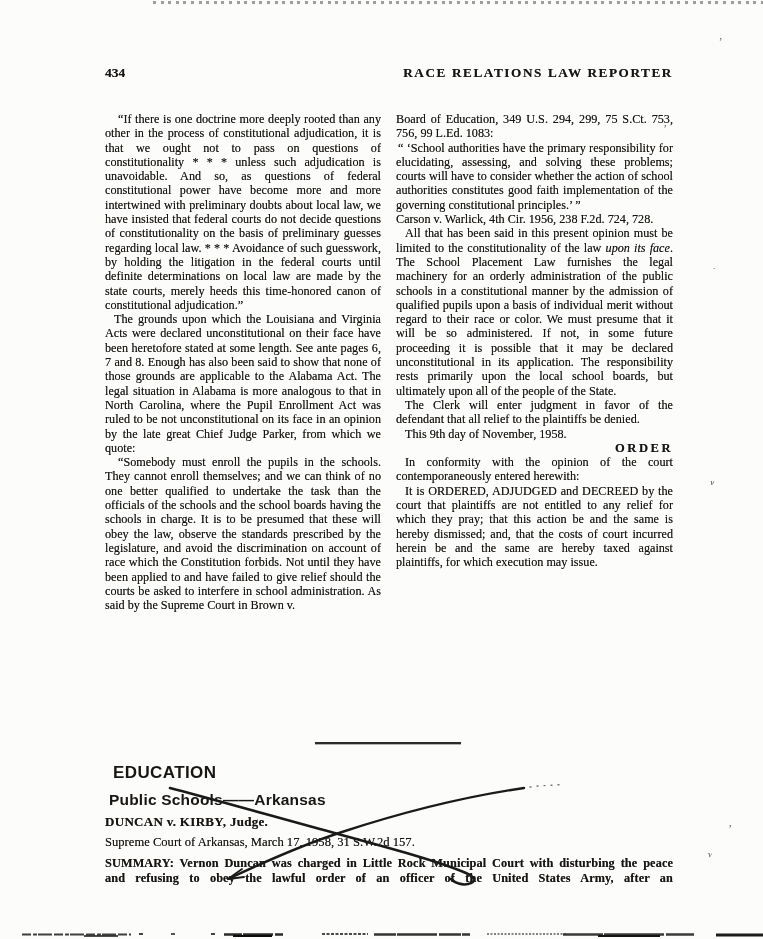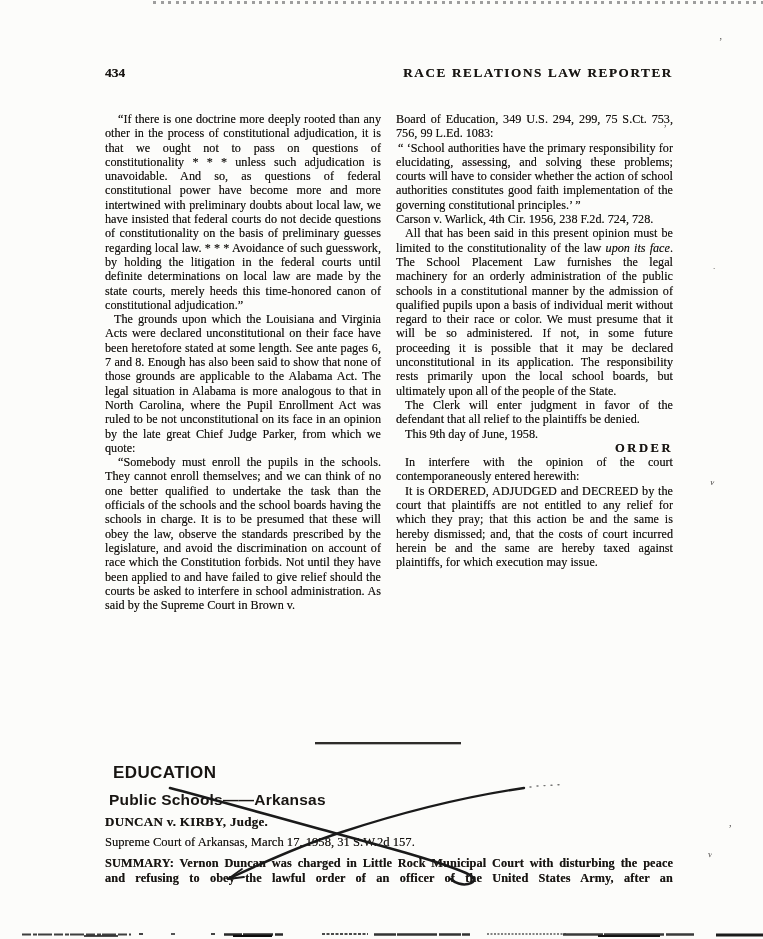--- a/index.html
+++ b/index.html
@@ -101,23 +101,23 @@
     <p class="indent">The grounds upon which the Louisiana and Virginia Acts were declared unconstitutional on their face have been heretofore stated at some length. See ante pages 6, 7 and 8. Enough has also been said to show that none of those grounds are applicable to the Alabama Act. The legal situation in Alabama is more analogous to that in North Carolina, where the Pupil Enrollment Act was ruled to be not unconstitutional on its face in an opinion by the late great Chief Judge Parker, from which we quote:</p>
     <p class="bquote">“Somebody must enroll the pupils in the schools. They cannot enroll themselves; and we can think of no one better qualified to undertake the task than the officials of the schools and the school boards having the schools in charge. It is to be presumed that these will obey the law, observe the standards prescribed by the legislature, and avoid the discrimination on account of race which the Constitution forbids. Not until they have been applied to and have failed to give relief should the courts be asked to interfere in school administration. As said by the Supreme Court in Brown v.</p>
   </div>
 
   <div class="col col-right ink">
     <p class="cite-lead">Board of Education, 349 U.S. 294, 299, 75 S.Ct. 753, 756, 99 L.Ed. 1083:</p>
     <p class="nested-quote">“ ‘School authorities have the primary responsibility for elucidating, assessing, and solving these problems; courts will have to consider whether the action of school authorities constitutes good faith implementation of the governing constitutional principles.’ ”</p>
     <p class="mt2">Carson v. Warlick, 4th Cir. 1956, 238 F.2d. 724, 728.</p>
     <p class="indent mt2"><span>All that has been said in this present opinion must be limited to the constitutionality of the law </span><span class="it">upon its face</span><span>. The School Placement Law furnishes the legal machinery for an orderly administration of the public schools in a constitutional manner by the admission of qualified pupils upon a basis of individual merit without regard to their race or color. We must presume that it will be so administered. If not, in some future proceeding it is possible that it may be declared unconstitutional in its application. The responsibility rests primarily upon the local school boards, but ultimately upon all of the people of the State.</span></p>
     <p class="indent">The Clerk will enter judgment in favor of the defendant that all relief to the plaintiffs be denied.</p>
-    <p class="indent mt2">This 9th day of June, 1958.</p>
+    <p class="indent mt2">This 9th day of November, 1958.</p>
     <p class="order-heading">ORDER</p>
-    <p class="indent">In interfere with the opinion of the court contemporaneously entered herewith:</p>
+    <p class="indent">In conformity with the opinion of the court contemporaneously entered herewith:</p>
     <p class="indent mt7">It is ORDERED, ADJUDGED and DECREED by the court that plaintiffs are not entitled to any relief for which they pray; that this action be and the same is hereby dismissed; and, that the costs of court incurred herein be and the same are hereby taxed against plaintiffs, for which execution may issue.</p>
   </div>
 
   <div class="section-rule"></div>
 
   <div class="edu">
     <p class="edu-heading">EDUCATION</p>
     <p class="edu-subheading">Public Schools——Arkansas</p>
     <p class="case-title ink">DUNCAN v. KIRBY, Judge.</p>
     <p class="court-line ink">Supreme Court of Arkansas, March 17, 1958, 31 S.W.2d 157.</p>

